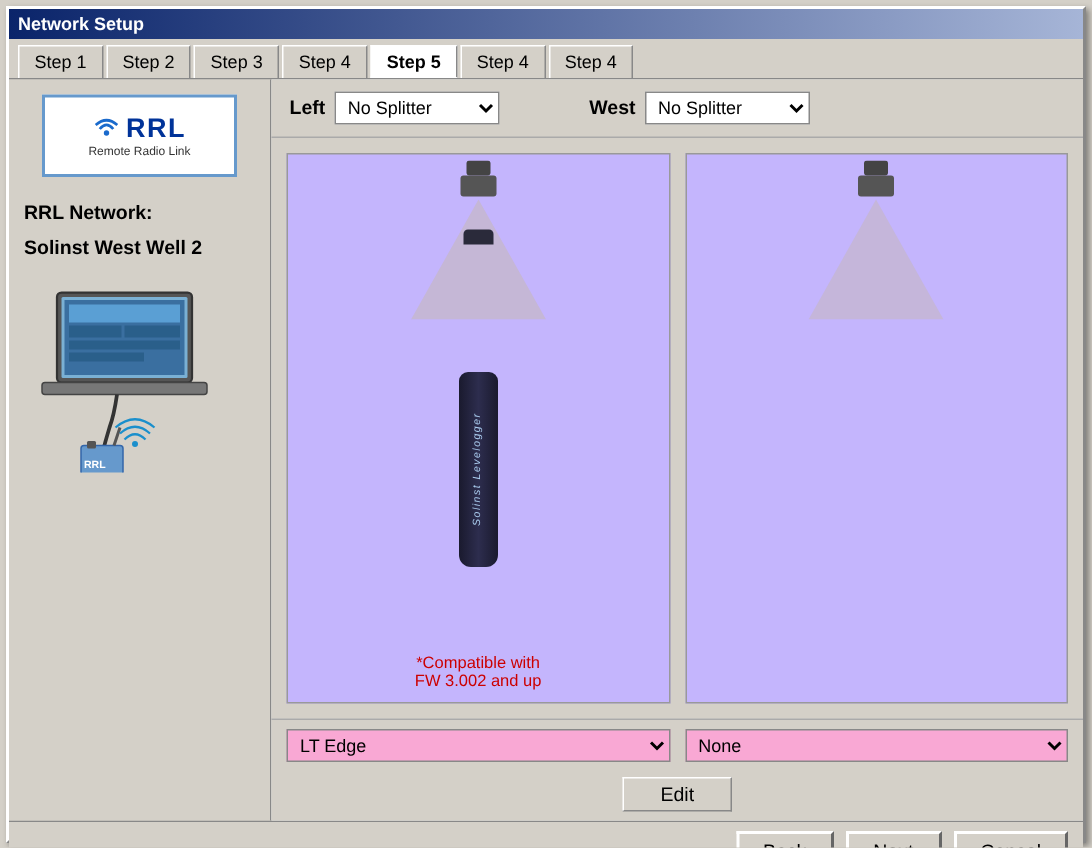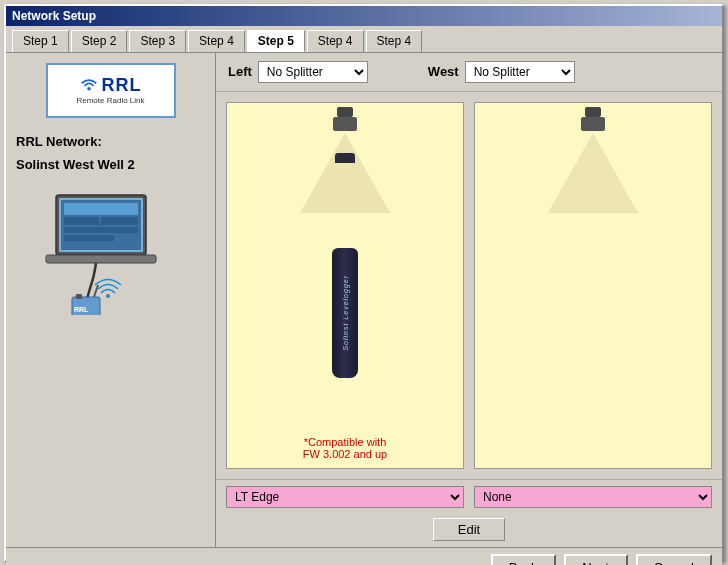--- a/index.html
+++ b/index.html
@@ -54,21 +54,21 @@
       font-weight: bold;
       border-bottom: 1px solid #fff;
       z-index: 1;
     }
     .content-area {
       display: flex;
       flex-direction: row;
       height: calc(100% - 60px);
     }
     .sidebar {
-      width: 210px;
+      width: 175px;
       background: #d4d0c8;
       border-right: 1px solid #888;
       padding: 10px;
       display: flex;
       flex-direction: column;
       align-items: center;
       gap: 8px;
     }
     .logo-box {
       border: 2px solid #6699cc;
@@ -146,21 +146,21 @@
       flex: 1;
       display: flex;
       flex-direction: row;
       padding: 10px;
       gap: 10px;
       background: #d4d0c8;
     }
     .sensor-slot {
       flex: 1;
       border: 1px solid #999;
-      background: #fef9c3;
+      background: #c4b5fd;
       display: flex;
       flex-direction: column;
       align-items: center;
       position: relative;
       min-height: 320px;
     }
     .levelogger-body {
       width: 26px;
       height: 130px;
       background: linear-gradient(to right, #1a1a2e, #2d2d4e, #1a1a2e);

